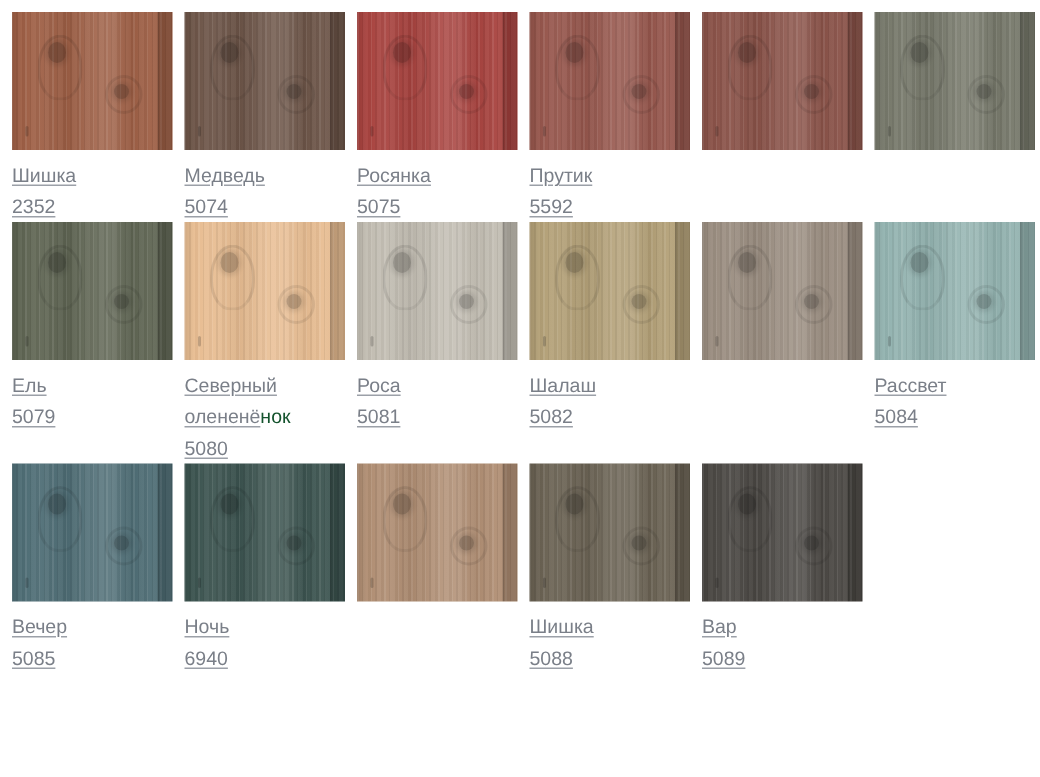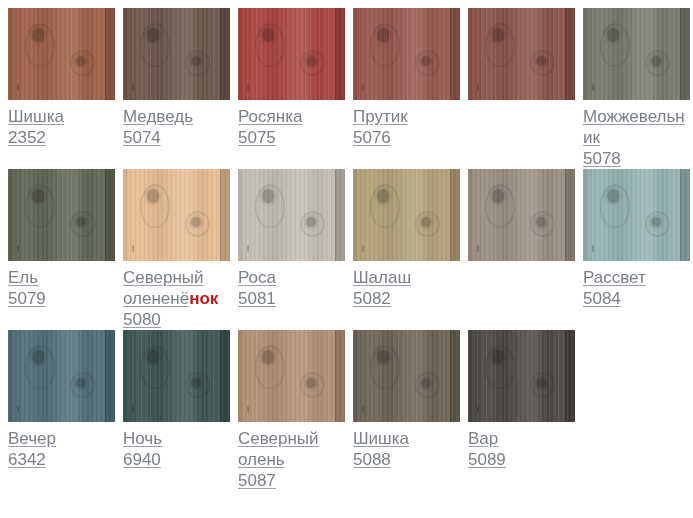--- a/index.html
+++ b/index.html
@@ -90,36 +90,35 @@
     width:21px;height:22px;border-radius:50%;
     border:2px solid rgba(0,0,0,0.08);
   }
   .speck{
     position:absolute;left:9px;top:76px;
     width:2px;height:7px;border-radius:1px;
     background:rgba(0,0,0,0.18);
   }
   .swatch-caption{
     padding-top:6px;
-    font-size:17px;
+    font-size:13px;
     line-height:21px;
   }
   .swatch-name,.swatch-code{
     color:#7a7f88;
     text-decoration:underline;
     text-decoration-color:#9ba0a8;
     text-underline-offset:2px;
     cursor:pointer;
     display:inline;
   }
   .swatch-name{word-break:break-word;}
   .name-tail{
-    color:#b91c1c;
+    color:#14532d;
     text-decoration:none;
-    font-weight:bold;
   }
   .swatch-code{display:inline-block;}
 </style>
 </head>
 <body>
 
 <div class="palette-grid">
     <div class="swatch-cell">
       <div class="swatch-chip" style="background: rgb(158, 95, 69);">
         <div class="grain-bands"></div>
@@ -155,42 +154,41 @@
     </div>
     <div class="swatch-cell">
       <div class="swatch-chip" style="background: rgb(150, 86, 76);">
         <div class="grain-bands"></div>
         <div class="grain-fibres"></div>
         <div class="board-seam"></div>
         <div class="knot knot-major"></div>
         <div class="knot knot-minor"></div>
         <div class="speck"></div>
       </div>
-      <div class="swatch-caption"><a class="swatch-name">Прутик</a><br><a class="swatch-code">5076</a></div>
+      <div class="swatch-caption"><a class="swatch-name">Прутик</a><br><a class="swatch-code">5592</a></div>
     </div>
     <div class="swatch-cell">
       <div class="swatch-chip" style="background: rgb(138, 82, 72);">
         <div class="grain-bands"></div>
         <div class="grain-fibres"></div>
         <div class="board-seam"></div>
         <div class="knot knot-major"></div>
         <div class="knot knot-minor"></div>
         <div class="speck"></div>
       </div>
     </div>
     <div class="swatch-cell">
       <div class="swatch-chip" style="background: rgb(118, 120, 106);">
         <div class="grain-bands"></div>
         <div class="grain-fibres"></div>
         <div class="board-seam"></div>
         <div class="knot knot-major"></div>
         <div class="knot knot-minor"></div>
         <div class="speck"></div>
       </div>
-      <div class="swatch-caption"><a class="swatch-name">Можжевельник</a><br><a class="swatch-code">5078</a></div>
     </div>
     <div class="swatch-cell">
       <div class="swatch-chip" style="background: rgb(95, 101, 83);">
         <div class="grain-bands"></div>
         <div class="grain-fibres"></div>
         <div class="board-seam"></div>
         <div class="knot knot-major"></div>
         <div class="knot knot-minor"></div>
         <div class="speck"></div>
       </div>
@@ -252,21 +250,21 @@
     </div>
     <div class="swatch-cell">
       <div class="swatch-chip" style="background: rgb(78, 109, 117);">
         <div class="grain-bands"></div>
         <div class="grain-fibres"></div>
         <div class="board-seam"></div>
         <div class="knot knot-major"></div>
         <div class="knot knot-minor"></div>
         <div class="speck"></div>
       </div>
-      <div class="swatch-caption"><a class="swatch-name">Вечер</a><br><a class="swatch-code">6342</a></div>
+      <div class="swatch-caption"><a class="swatch-name">Вечер</a><br><a class="swatch-code">5085</a></div>
     </div>
     <div class="swatch-cell">
       <div class="swatch-chip" style="background: rgb(60, 84, 80);">
         <div class="grain-bands"></div>
         <div class="grain-fibres"></div>
         <div class="board-seam"></div>
         <div class="knot knot-major"></div>
         <div class="knot knot-minor"></div>
         <div class="speck"></div>
       </div>
@@ -274,21 +272,20 @@
     </div>
     <div class="swatch-cell">
       <div class="swatch-chip" style="background: rgb(176, 142, 115);">
         <div class="grain-bands"></div>
         <div class="grain-fibres"></div>
         <div class="board-seam"></div>
         <div class="knot knot-major"></div>
         <div class="knot knot-minor"></div>
         <div class="speck"></div>
       </div>
-      <div class="swatch-caption"><a class="swatch-name">Северный олень</a><br><a class="swatch-code">5087</a></div>
     </div>
     <div class="swatch-cell">
       <div class="swatch-chip" style="background: rgb(106, 98, 83);">
         <div class="grain-bands"></div>
         <div class="grain-fibres"></div>
         <div class="board-seam"></div>
         <div class="knot knot-major"></div>
         <div class="knot knot-minor"></div>
         <div class="speck"></div>
       </div>

